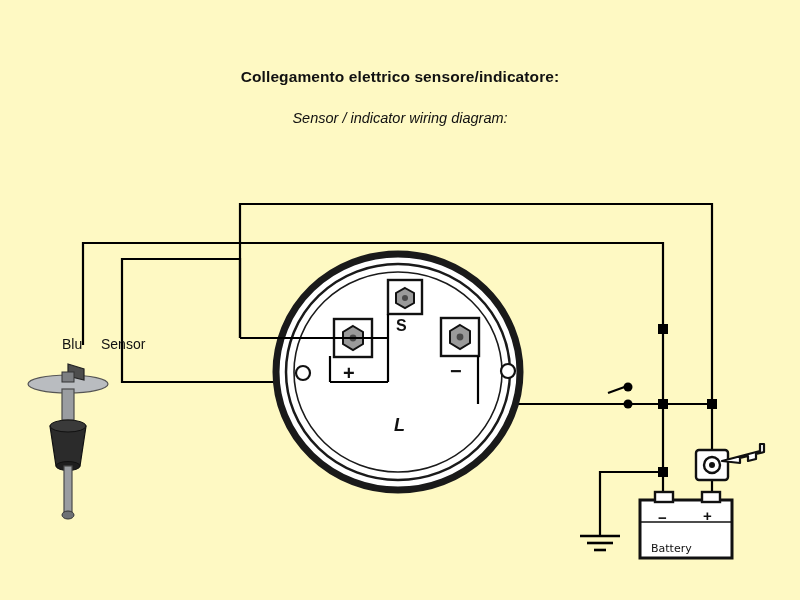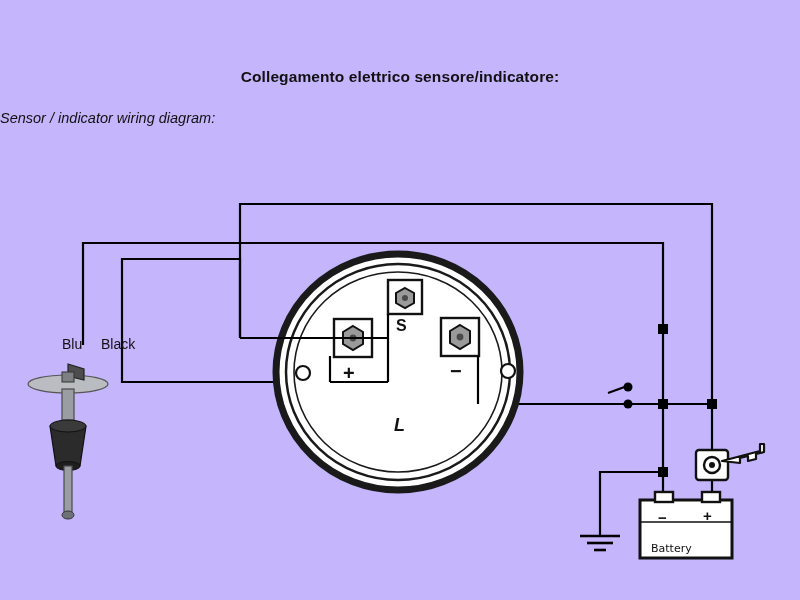--- a/index.html
+++ b/index.html
@@ -12,38 +12,39 @@
     height: 600px;
     position: relative;
     font-family: "Liberation Sans", sans-serif;
     overflow: hidden;
   }
   #page {
     position: absolute;
     left: 0; top: 0;
     width: 800px;
     height: 600px;
-    background: #c4b5fd;
+    background: #fef9c3;
   }
   .title-it {
     position: absolute;
     left: 0;
     top: 68px;
     width: 800px;
     text-align: center;
     font-size: 15.5px;
     font-weight: bold;
     color: #111111;
     letter-spacing: 0.1px;
   }
   .title-en {
     position: absolute;
     left: 0;
     top: 110px;
     width: 800px;
+    text-align: center;
     font-size: 14.5px;
     font-style: italic;
     color: #111111;
   }
   #diagram {
     position: absolute;
     left: 0;
     top: 0;
     width: 800px;
     height: 600px;
@@ -206,21 +207,21 @@
 
     <g stroke="#000000" stroke-width="2.6">
       <line x1="580" y1="536" x2="620" y2="536"></line>
       <line x1="587" y1="543" x2="613" y2="543"></line>
       <line x1="594" y1="550" x2="606" y2="550"></line>
     </g>
 
   </svg>
 
   <div class="lbl lbl-blu">Blu</div>
-  <div class="lbl lbl-black">Black</div>
+  <div class="lbl lbl-black">Sensor</div>
   <div class="lbl lbl-s">S</div>
   <div class="lbl lbl-plus">+</div>
   <div class="lbl lbl-minus">−</div>
   <div class="lbl lbl-l">L</div>
   <div class="lbl lbl-bat-minus">−</div>
   <div class="lbl lbl-bat-plus">+</div>
   <div class="lbl lbl-battery">Battery</div>
 
 </div>
 

